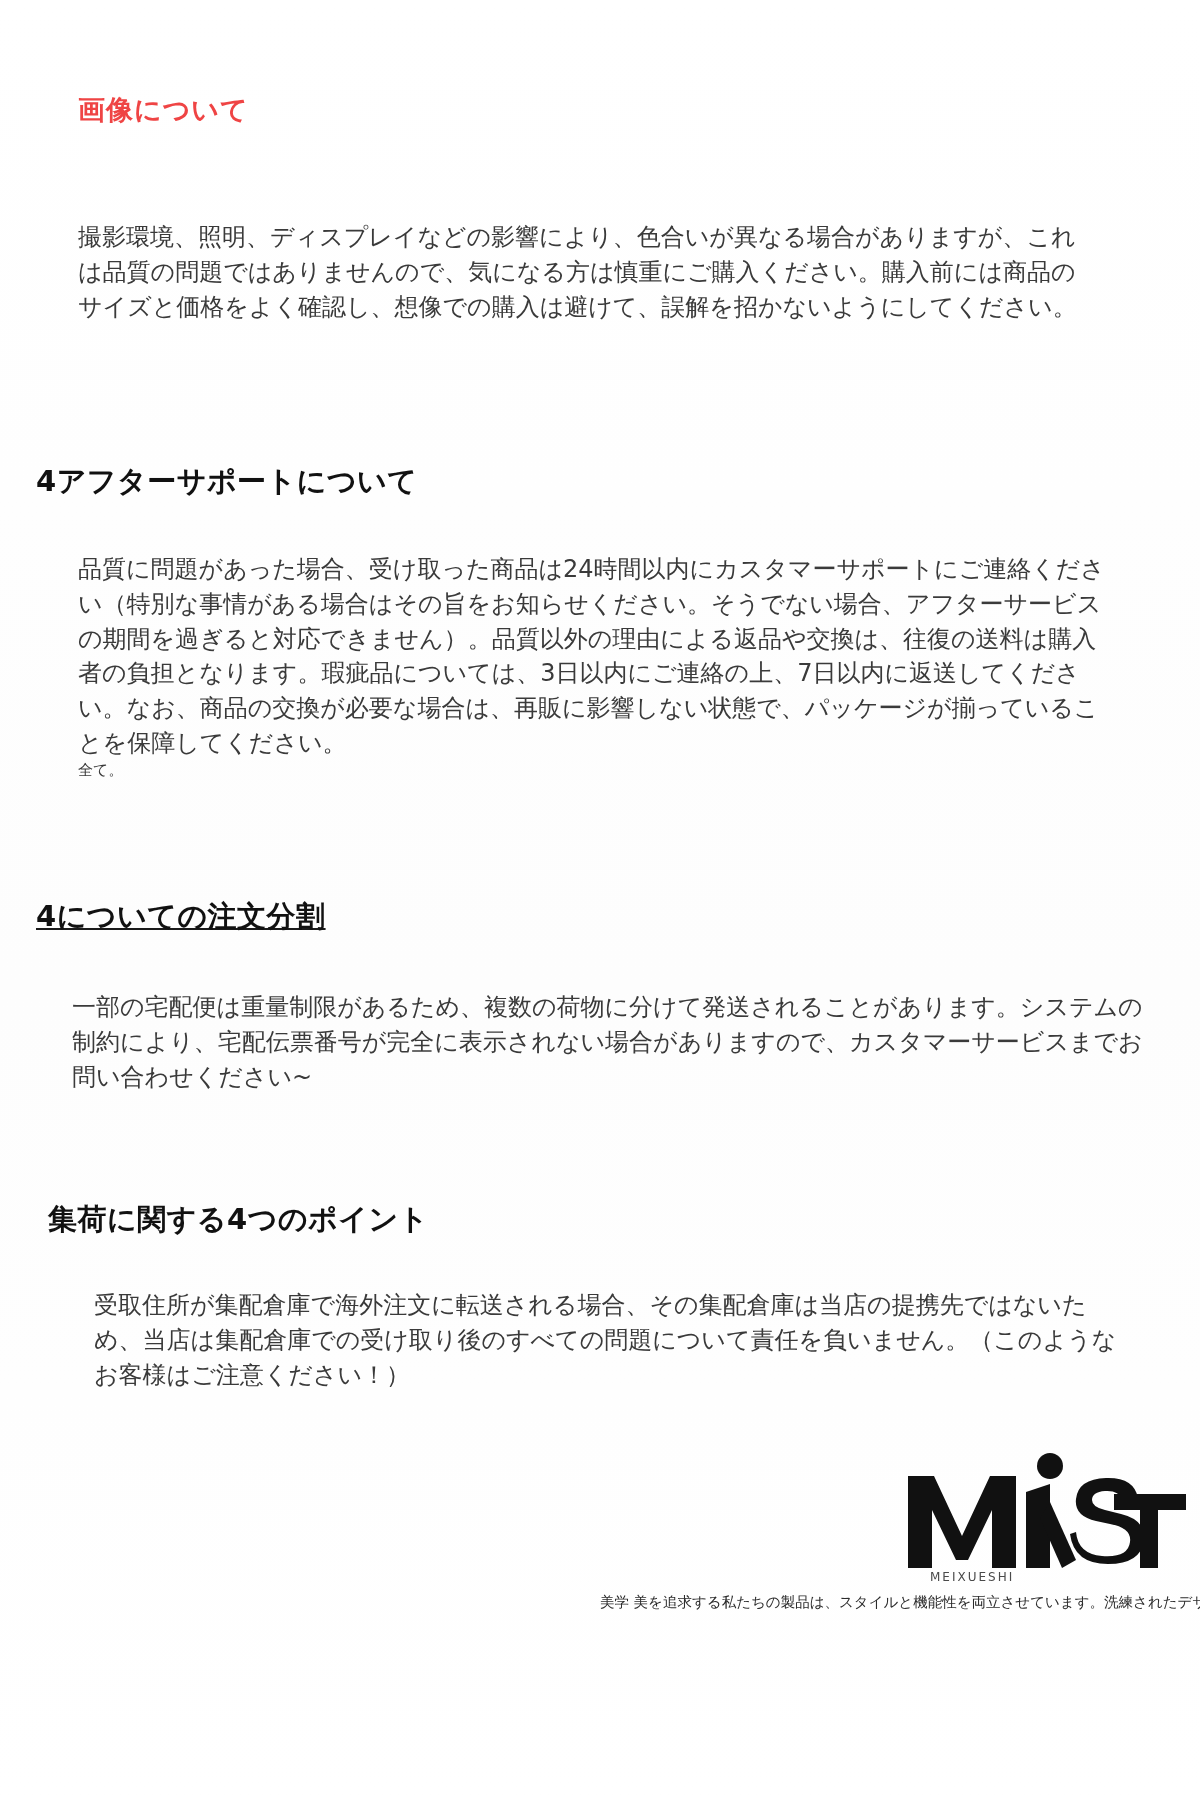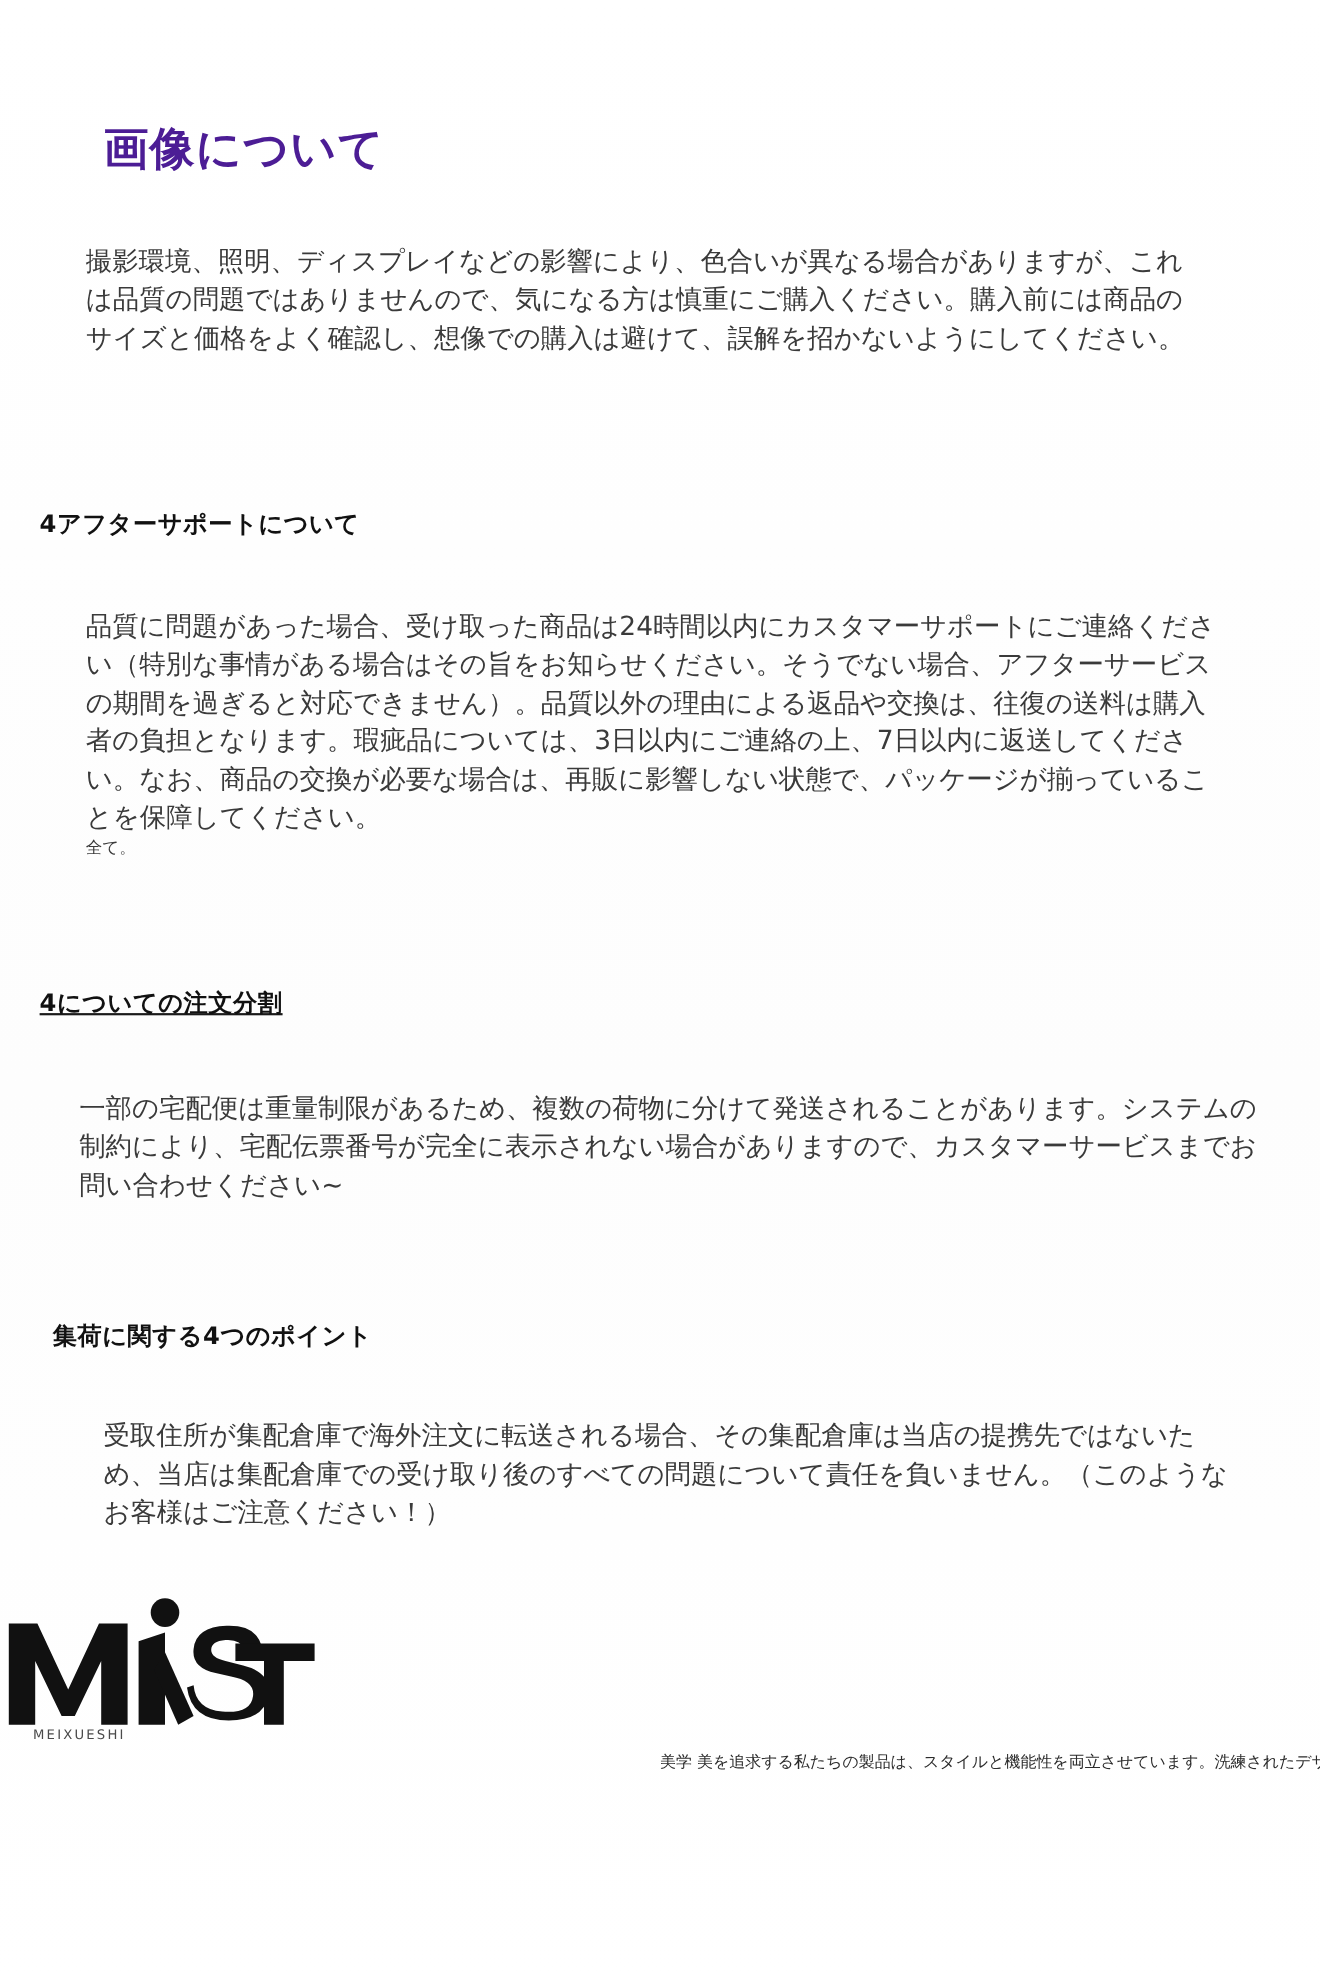--- a/index.html
+++ b/index.html
@@ -36,30 +36,30 @@
   }
 
   .content {
     position: absolute;
     left: 0;
     top: 0;
     width: 1200px;
   }
 
   h1.section-title {
-    margin: 16px;
-    font-size: 41px;
+    margin: 0;
+    font-size: 27px;
     font-weight: bold;
     letter-spacing: 1px;
-    color: #4c1d95;
+    color: #ef4444;
   }
 
   h2.heading {
     margin: 0;
-    font-size: 22px;
+    font-size: 29px;
     font-weight: bold;
     color: #111111;
     letter-spacing: 0.5px;
   }
 
   p.body-text {
     margin: 0;
     font-size: 24px;
     line-height: 1.45;
     color: #3a3a3a;
@@ -86,21 +86,21 @@
   #para-order-split    { left: 72px; top: 990px; width: 1080px; }
 
   #heading-pickup-points { left: 48px; top: 1200px; }
   #para-pickup-points    { left: 78px; top: 1288px; width: 1030px; margin-left: 16px; }
 
   
   #logo-area {
     left: 0;
     top: 1440px;
     width: 1200px;
-    text-align: left;
+    text-align: right;
   }
   .logo-wrap {
     position: relative;
     display: inline-block;
     width: 300px;
     height: 150px;
   }
   .logo-svg { display: block; }
   .logo-sub {
     position: absolute;

